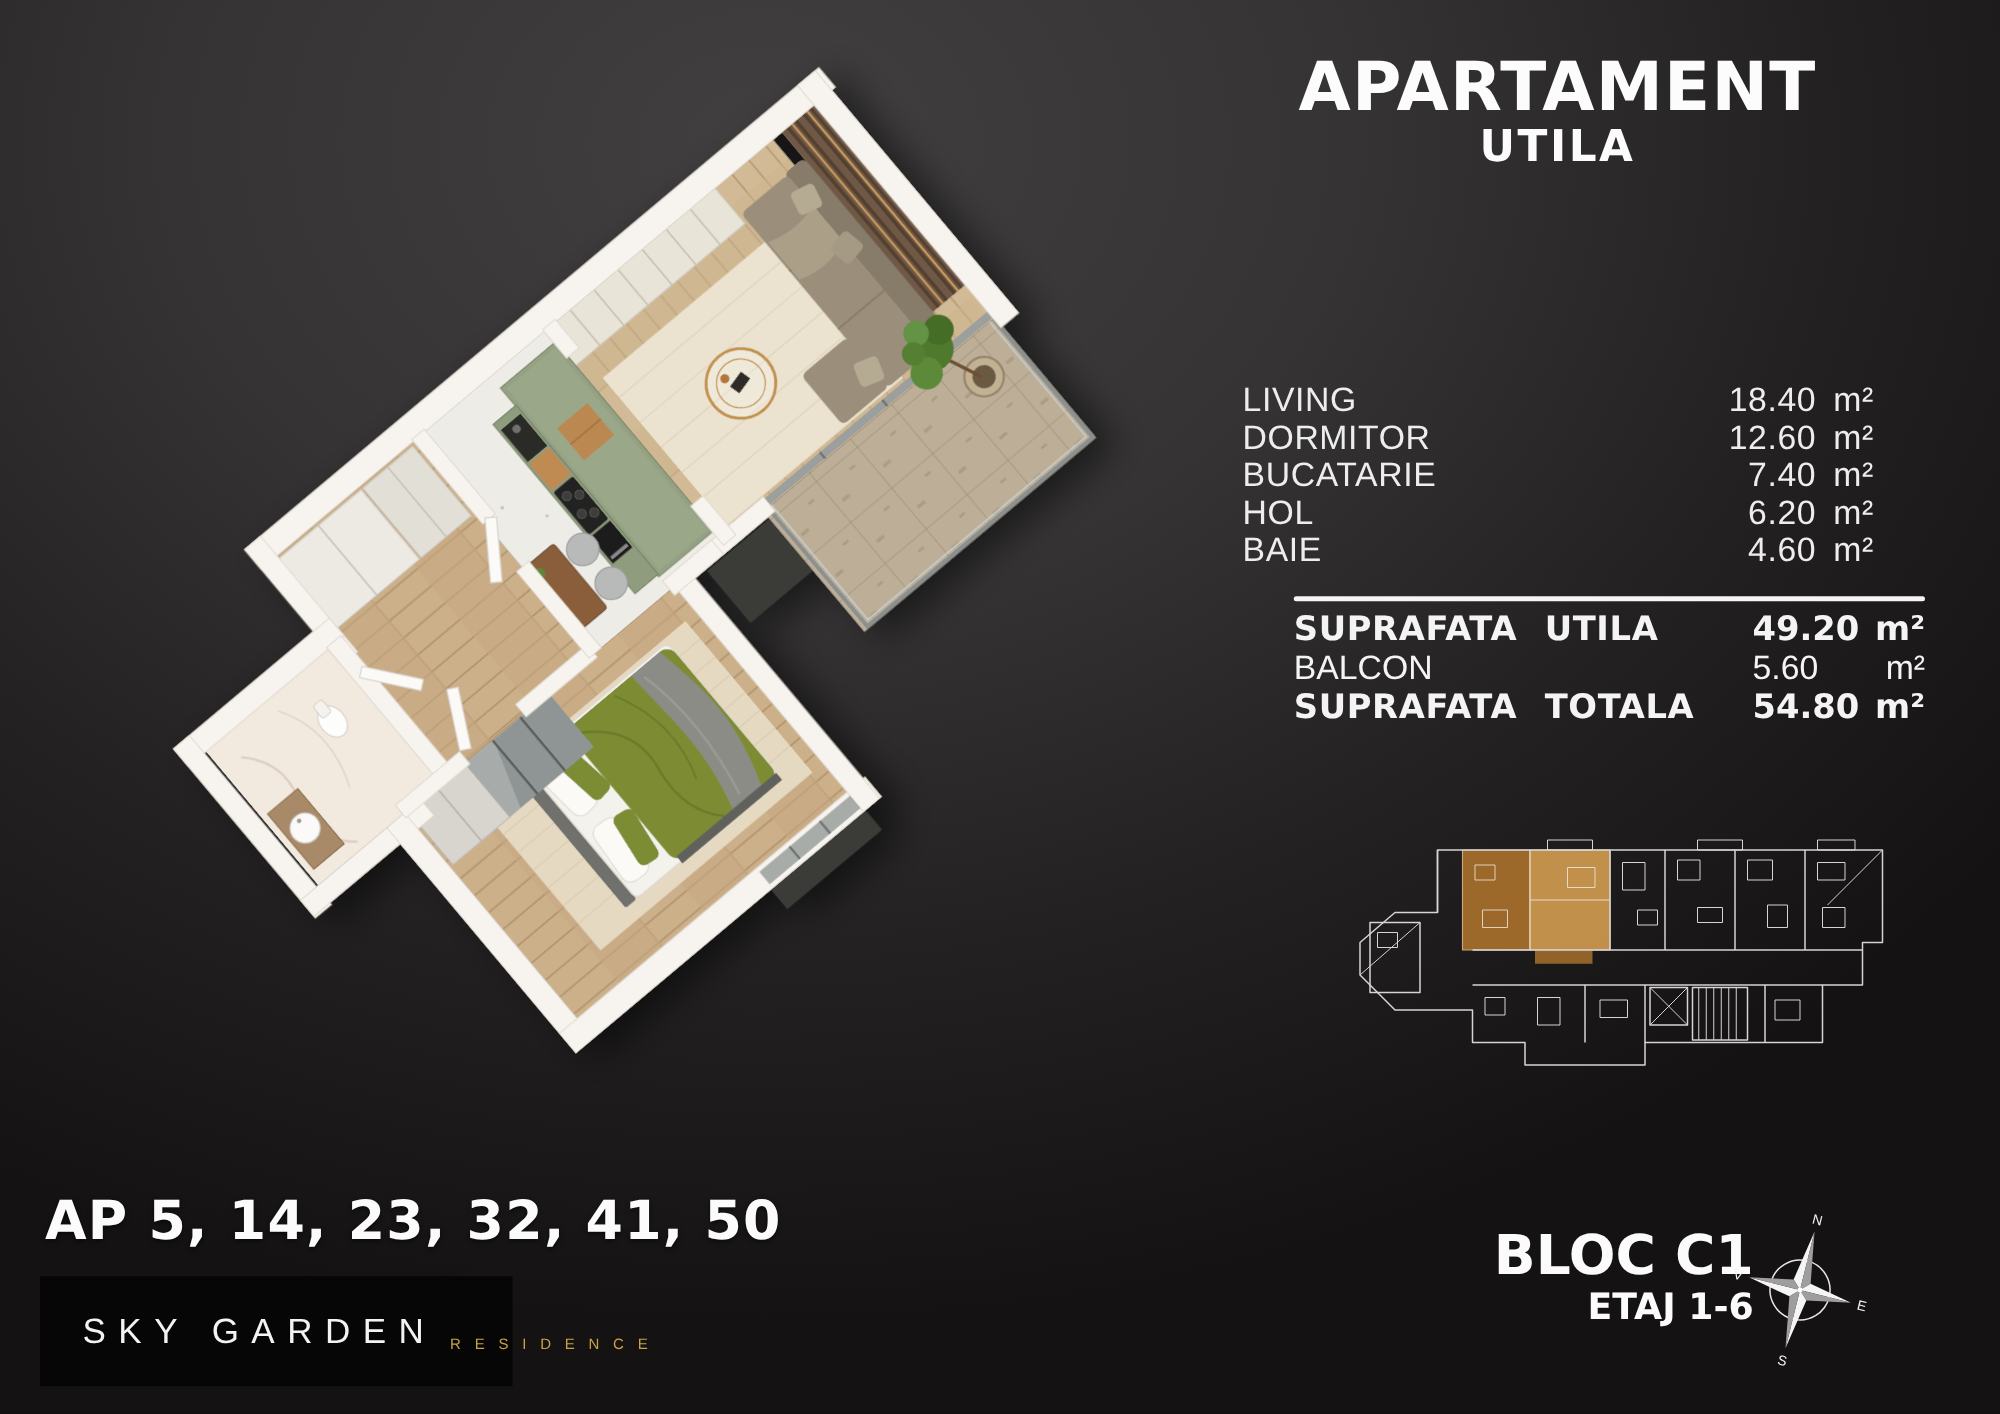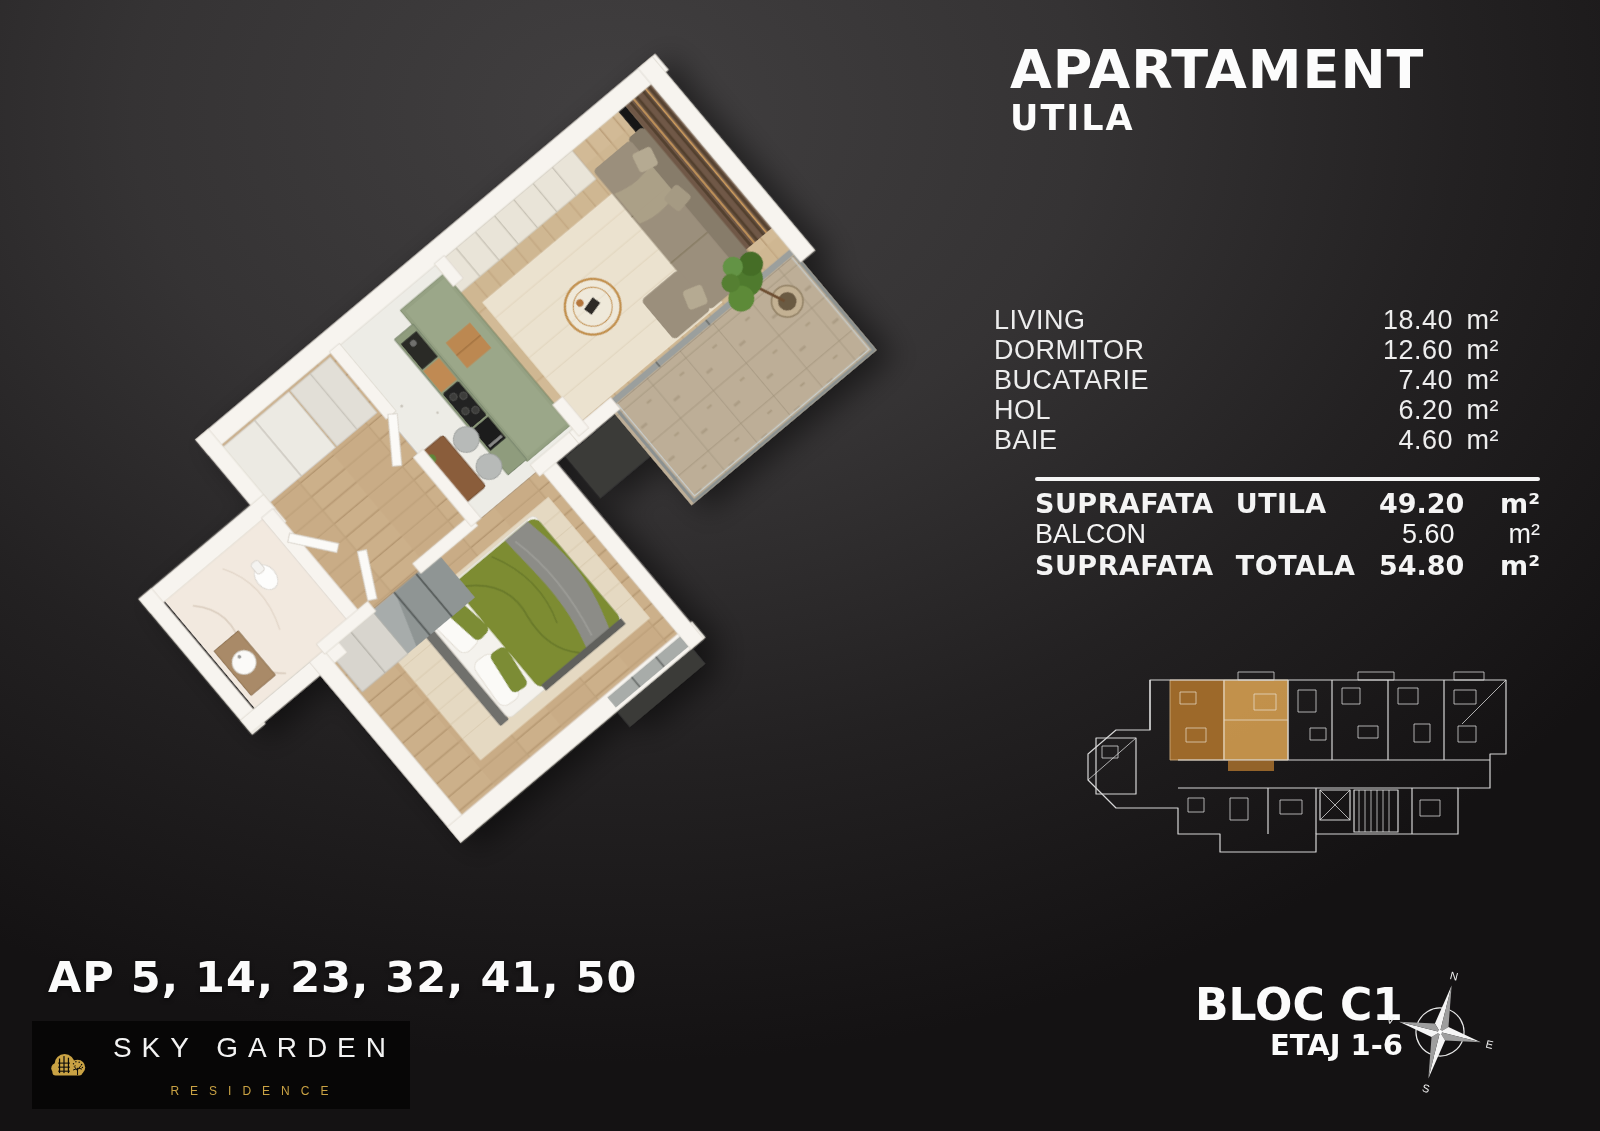--- a/index.html
+++ b/index.html
@@ -3,42 +3,42 @@
 <meta charset="utf-8">
 <style>
   html,body{margin:0;padding:0;background:#111;}
   .stage{
     position:relative;width:1600px;height:1131px;overflow:hidden;
     background:
       radial-gradient(1250px 950px at 38% 10%, #413f40 0%, #353334 38%, #232122 68%, #141213 100%);
     font-family:"Liberation Sans",sans-serif;color:#f1f1f1;
   }
   
-  .title-block{position:absolute;left:1010px;top:42px;width:530px;text-align:left;line-height:1.04;}
+  .title-block{position:absolute;left:981px;top:42px;width:530px;text-align:center;line-height:1.04;}
   .title-main{font-family:"DejaVu Sans",sans-serif;font-weight:bold;font-size:54px;letter-spacing:1px;color:#fcfcfc;}
   .title-sub{font-family:"DejaVu Sans",sans-serif;font-weight:bold;font-size:35px;letter-spacing:2px;color:#fcfcfc;margin-top:2px;}
   .area-list{position:absolute;left:994px;top:305px;width:505px;}
   .area-row{display:flex;align-items:baseline;font-size:27px;font-weight:400;color:#ededed;height:30px;letter-spacing:.5px;}
   .area-row .lbl{flex:1;}
   .area-row .val{width:92px;text-align:right;}
   .area-row .unit{width:46px;text-align:right;}
   .divider{position:absolute;left:1035px;top:477px;width:505px;height:4px;background:#f5f5f5;border-radius:2px;}
   .totals{position:absolute;left:1035px;top:488px;width:505px;}
   .tot-row{display:flex;align-items:baseline;height:31px;font-size:27px;color:#f4f4f4;}
   .tot-row .lbl{flex:1;}
   .tot-row .val{width:92px;text-align:left;}
   .tot-row .unit{width:46px;text-align:right;}
-  .tot-row.em{font-family:"DejaVu Sans",sans-serif;font-weight:bold;font-size:27px;gap:23px;}
+  .tot-row.em{font-family:"DejaVu Sans",sans-serif;font-weight:bold;font-size:27px;}
   .tot-row.em .lbl{word-spacing:.45em;letter-spacing:.5px;}
   
-  .ap-line{position:absolute;left:48px;top:952px;font-family:"DejaVu Sans",sans-serif;font-weight:bold;
+  .ap-line{position:absolute;left:36px;top:952px;font-family:"DejaVu Sans",sans-serif;font-weight:bold;
     font-size:43px;letter-spacing:1px;color:#fbfbfb;text-shadow:0 2px 4px rgba(0,0,0,.55);}
   .logo-box{position:absolute;left:32px;top:1021px;width:378px;height:88px;background:#070606;
     display:flex;align-items:center;padding:0 14px;box-sizing:border-box;}
-  .logo-text{display:flex;flex-direction:column;align-items:center;margin-left:10px;flex:1;justify-content:space-between;}
+  .logo-text{display:flex;flex-direction:row;align-items:center;margin-left:10px;flex:1;justify-content:space-between;}
   .logo-brand{font-size:28px;letter-spacing:10px;color:#f3f3f3;font-weight:400;white-space:nowrap;text-indent:10px;}
   .logo-sub{font-size:12px;letter-spacing:11px;color:#c9a244;margin-top:20px;white-space:nowrap;text-indent:11px;}
   
   .bloc-block{position:absolute;left:1123px;top:982px;width:280px;text-align:right;line-height:1.05;}
   .bloc-main{font-family:"DejaVu Sans",sans-serif;font-weight:bold;font-size:44px;color:#fbfbfb;}
   .bloc-sub{font-family:"DejaVu Sans",sans-serif;font-weight:bold;font-size:29px;color:#fbfbfb;margin-top:2px;}
   .compass{position:absolute;left:1380px;top:968px;}
   .overview{position:absolute;left:1058px;top:642px;}
   .plan3d{position:absolute;left:0px;top:8px;}
   svg text{font-family:"Liberation Sans",sans-serif;}

